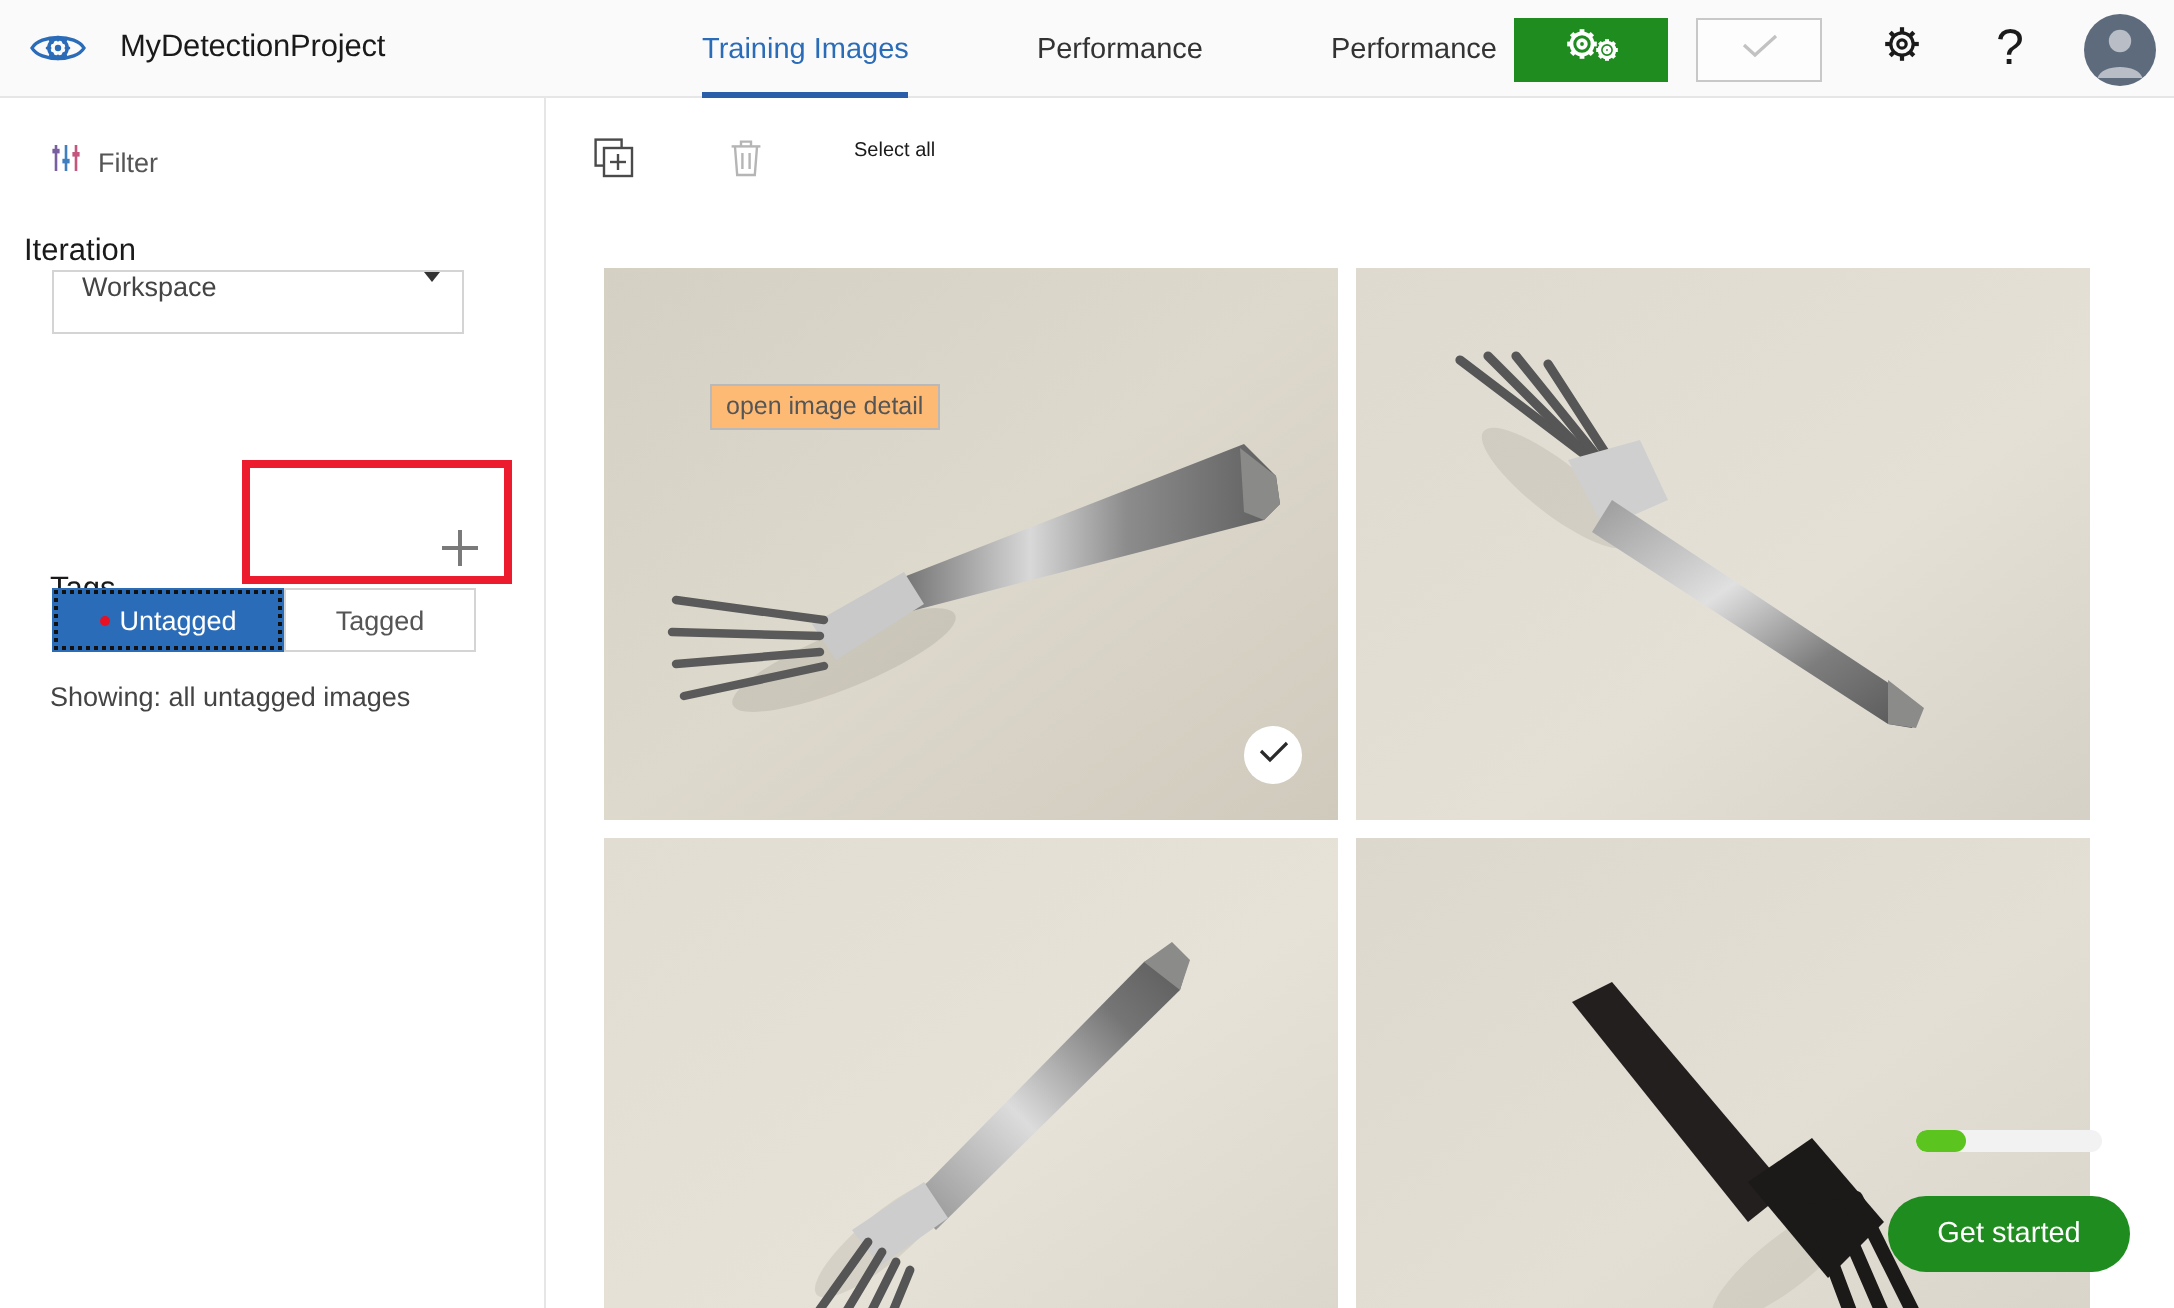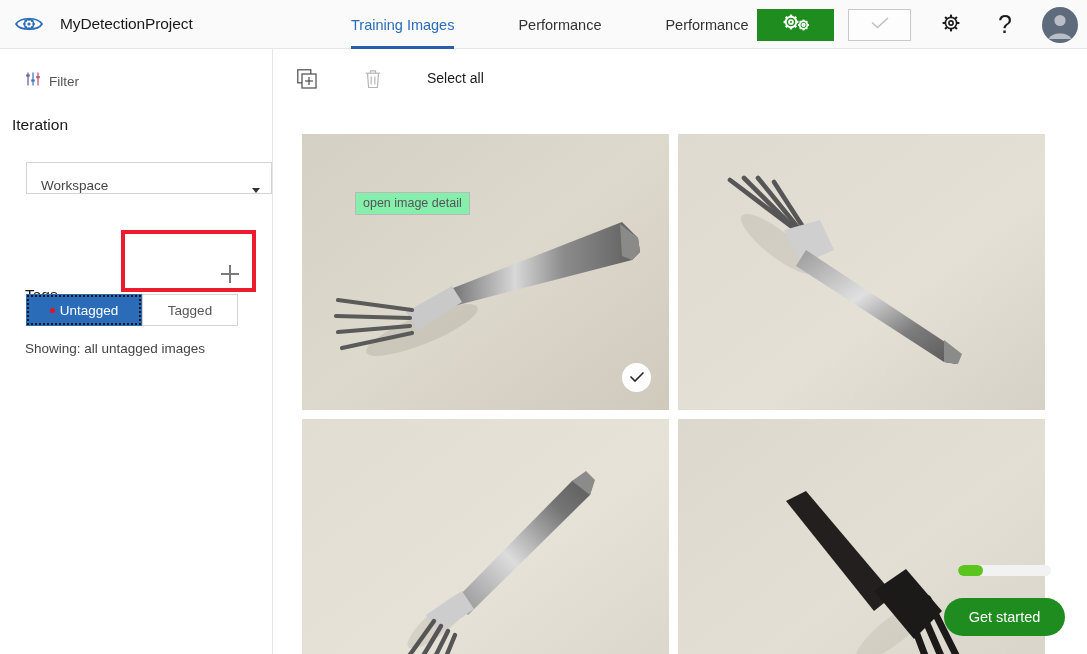--- a/index.html
+++ b/index.html
@@ -66,24 +66,24 @@
   .filter-row {
     display: flex; align-items: center;
     padding: 22px 0 0 25px;
   }
   .filter-label { margin-left: 8px; font-size: 13.5px; color: #555; }
 
   .sidebar-h {
     font-size: 15.5px; color: #1a1a1a; padding-left: 12px; margin-top: 25px;
   }
   .dropdown {
-    position: absolute; left: 26px; top: 113px;
-    width: 246px; height: 32px;
+    position: absolute; left: 26px; top: 86px;
+    width: 206px; height: 32px;
     border: 1px solid #d4d4d4; background: #fff;
-    display: flex; align-items: flex-end; cursor: pointer;
+    display: flex; align-items: flex-start; cursor: pointer;
   }
   .dropdown-text { margin-left: 14px; font-size: 13.5px; color: #444; }
   .dropdown-caret {
     position: absolute; right: 11px; width: 0; height: 0;
     border-left: 4px solid transparent; border-right: 4px solid transparent;
     border-top: 5px solid #333;
   }
 
   .tags-h {
     position: absolute; left: 25px; top: 237px;
@@ -135,38 +135,38 @@
   }
   .toolbar { position: relative; height: 55px; }
   .tool-icon {
     position: absolute; top: 19px; width: 22px; height: 22px;
     display: flex; align-items: center; justify-content: center; cursor: pointer;
   }
   .tool-add { left: 22px; }
   .tool-del { left: 88px; }
   .select-all {
     position: absolute; left: 153px; top: 21px;
-    font-size: 14px; color: #1a1a1a; cursor: pointer;
+    font-size: 10px; color: #1a1a1a; cursor: pointer;
   }
 
   .grid {
     position: absolute; top: 85px; left: 28px;
     width: 750px;
     display: grid;
     grid-template-columns: 367px 367px;
     grid-template-rows: 276px 276px;
     column-gap: 9px; row-gap: 9px;
   }
   .thumb { position: relative; overflow: hidden; background: #d9d4c9; }
 
   .thumb-bg { position: absolute; inset: 0; }
 
   .tooltip {
     position: absolute; left: 53px; top: 58px;
-    background: #86efac; border: 1px solid #b9b9b9;
+    background: #fdba74; border: 1px solid #b9b9b9;
     padding: 3px 7px 4px 7px; font-size: 12.5px; color: #555;
     white-space: nowrap; z-index: 5;
   }
   .check-circle {
     position: absolute; right: 18px; bottom: 18px;
     width: 29px; height: 29px; border-radius: 50%;
     background: #ffffff;
     display: flex; align-items: center; justify-content: center;
     cursor: pointer; z-index: 5;
   }

